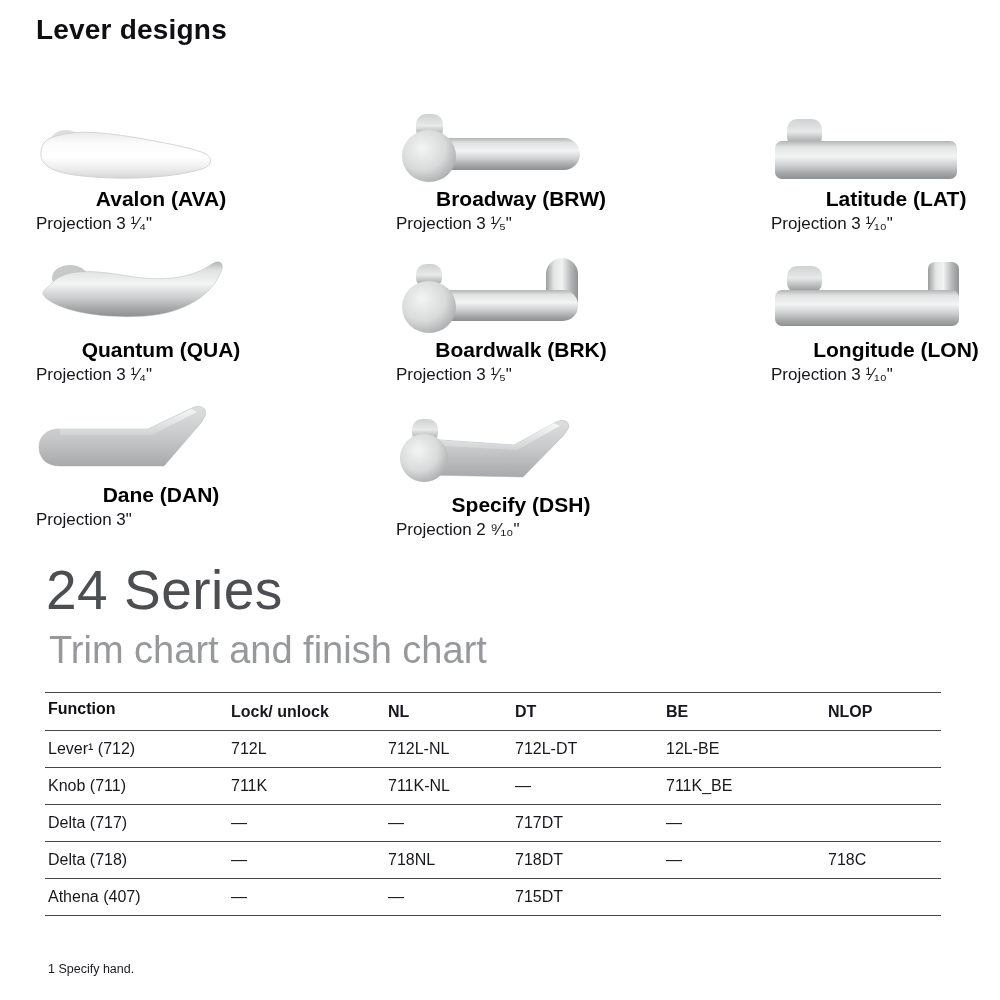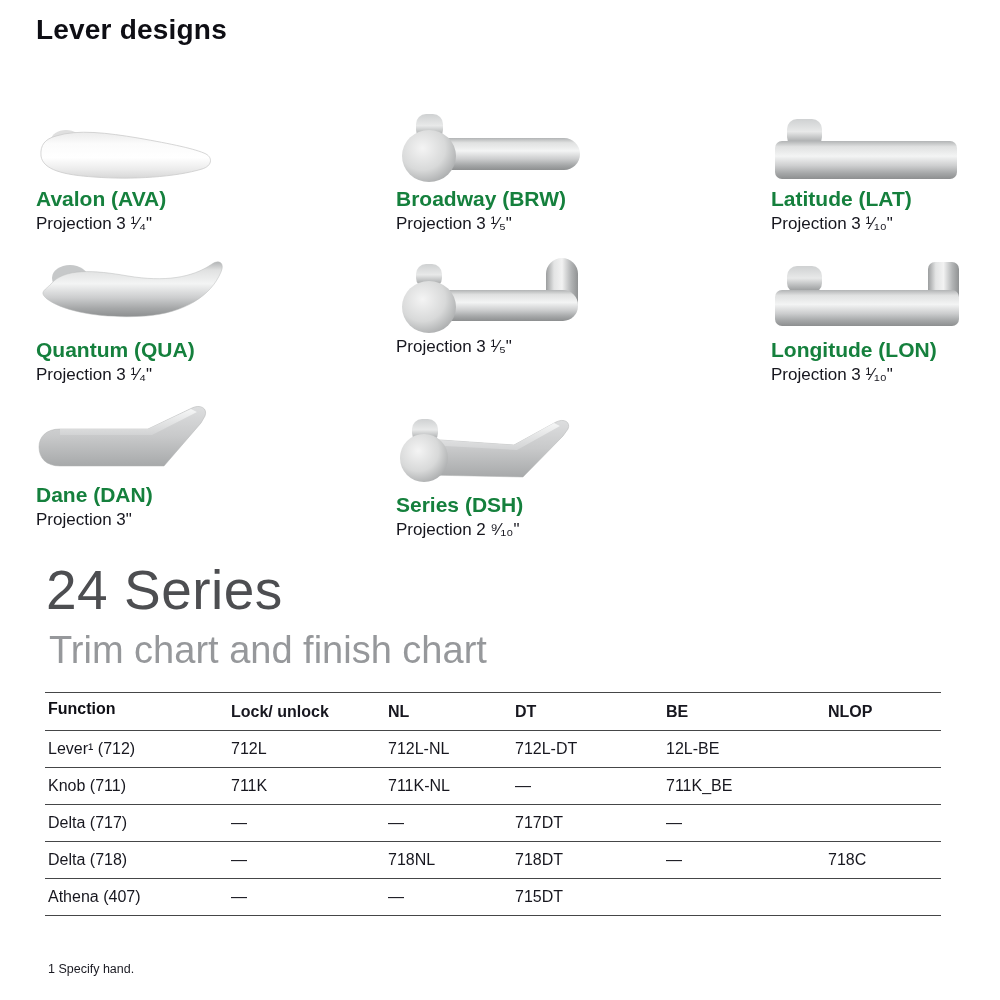--- a/index.html
+++ b/index.html
@@ -7,21 +7,21 @@
     width: 1000px; height: 1000px; position: relative;
     background: #ffffff; overflow: hidden;
     font-family: "Liberation Sans", sans-serif; color: #17171f;
   }
   .page-title {
     position: absolute; left: 36px; top: 14px; margin: 0;
     font-size: 28px; font-weight: bold; color: #0e0e14; letter-spacing: .2px;
   }
   .lever-card { position: absolute; width: 250px; }
   .lever-img { display: flex; align-items: flex-end; }
-  .lever-name { font-weight: bold; font-size: 21px; margin-top: 4px; color: #15803d; }
+  .lever-name { font-weight: bold; font-size: 21px; margin-top: 4px; color: #000000; text-align: center; }
   .lever-proj { font-size: 17px; margin-top: 3px; color: #16161e; }
   .series-title {
     position: absolute; left: 46px; top: 558px;
     font-size: 55px; color: #4d4e51; letter-spacing: .5px;
   }
   .series-subtitle {
     position: absolute; left: 49px; top: 629px;
     font-size: 38px; color: #96989b;
   }
   .function-label {
@@ -148,20 +148,21 @@
 
 <div class="lever-card" style="left:396px;top:248px">
   <div class="lever-img" style="height:86px">
     <svg width="192" height="78" viewBox="0 0 192 78">
       <rect x="20" y="8" width="26" height="24" rx="10" fill="url(#gBoss)"></rect>
       <rect x="150" y="2" width="32" height="60" rx="16" fill="url(#gMetalH)"></rect>
       <rect x="34" y="34" width="148" height="31" rx="15" fill="url(#gMetal)"></rect>
       <ellipse cx="33" cy="51" rx="27" ry="26" fill="url(#gEll)"></ellipse>
     </svg>
   </div>
+  <div class="lever-name">Boardwalk (BRK)</div>
   <div class="lever-proj">Projection 3 ¹⁄₅"</div>
 </div>
 
 <div class="lever-card" style="left:771px;top:250px">
   <div class="lever-img" style="height:84px">
     <svg width="195" height="74" viewBox="0 0 195 74">
       <rect x="16" y="6" width="35" height="27" rx="10" fill="url(#gBoss)"></rect>
       <rect x="157" y="2" width="31" height="60" rx="7" fill="url(#gMetalH)"></rect>
       <rect x="4" y="30" width="184" height="36" rx="7" fill="url(#gMetal)"></rect>
     </svg>
@@ -183,21 +184,21 @@
 
 <div class="lever-card" style="left:396px;top:407px">
   <div class="lever-img" style="height:82px">
     <svg width="195" height="78" viewBox="0 0 195 78">
       <rect x="16" y="8" width="26" height="24" rx="10" fill="url(#gBoss)"></rect>
       <path d="M30,28 L118,34 L160,11 C168,7 175,11 172,18 L167,25 L127,66 L30,64 C15,63 5,56 5,46 C5,35 16,28 30,28 Z" fill="url(#gFlat)" stroke="#b0b2b3" stroke-width="0.5"></path>
       <path d="M30,28 L118,34 L158,12 L164,15 L121,39 L30,34 Z" fill="url(#gTopFace)"></path>
       <ellipse cx="28" cy="47" rx="24" ry="24" fill="url(#gEll)"></ellipse>
     </svg>
   </div>
-  <div class="lever-name">Series (DSH)</div>
+  <div class="lever-name">Specify (DSH)</div>
   <div class="lever-proj">Projection 2 ⁹⁄₁₀"</div>
 </div>
 
 <div class="series-title">24 Series</div>
 <div class="series-subtitle">Trim chart and finish chart</div>
 <div class="function-label">Function</div>
 
 <table class="trim-table">
   <colgroup>
     <col style="width:183px">

